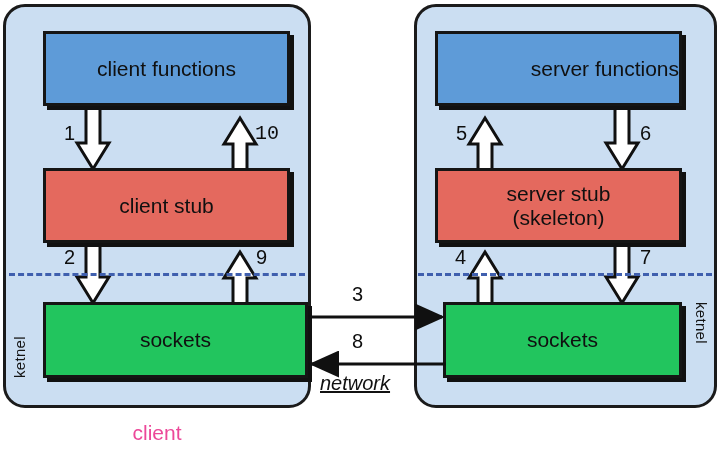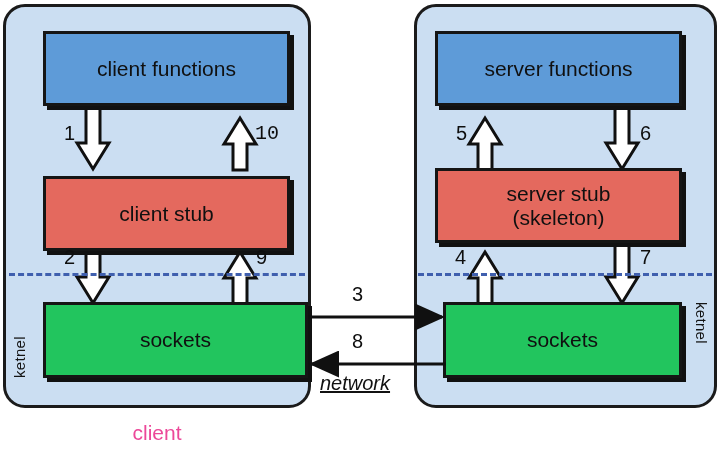--- a/index.html
+++ b/index.html
@@ -146,29 +146,29 @@
       <path d="M308,317 L442,317" marker-end="url(#arrR)"></path>
 
       <path d="M446,364 L312,364" marker-end="url(#arrL)"></path>
     </g>
   </svg>
 
   <div class="box blue" style="left:43px; top:31px; width:247px; height:75px;">
     <span>client functions</span>
   </div>
 
-  <div class="box red" style="left:43px; top:168px; width:247px; height:75px;margin-top:8px;">
+  <div class="box red" style="left:43px; top:168px; width:247px; height:75px;">
     <span>client stub</span>
   </div>
 
   <div class="box orange" style="left:43px; top:302px; width:265px; height:76px;">
     <span>sockets</span>
   </div>
 
-  <div class="box blue" style="left:435px; top:31px; width:247px; height:75px;">
+  <div class="box blue" style="left:435px; top:31px; width:247px; height:75px;justify-content:flex-end;">
     <span>server functions</span>
   </div>
 
   <div class="box red" style="left:435px; top:168px; width:247px; height:75px;">
     <span>
       <span>server stub</span><br>
       <span>(skeleton)</span>
     </span>
   </div>
 

